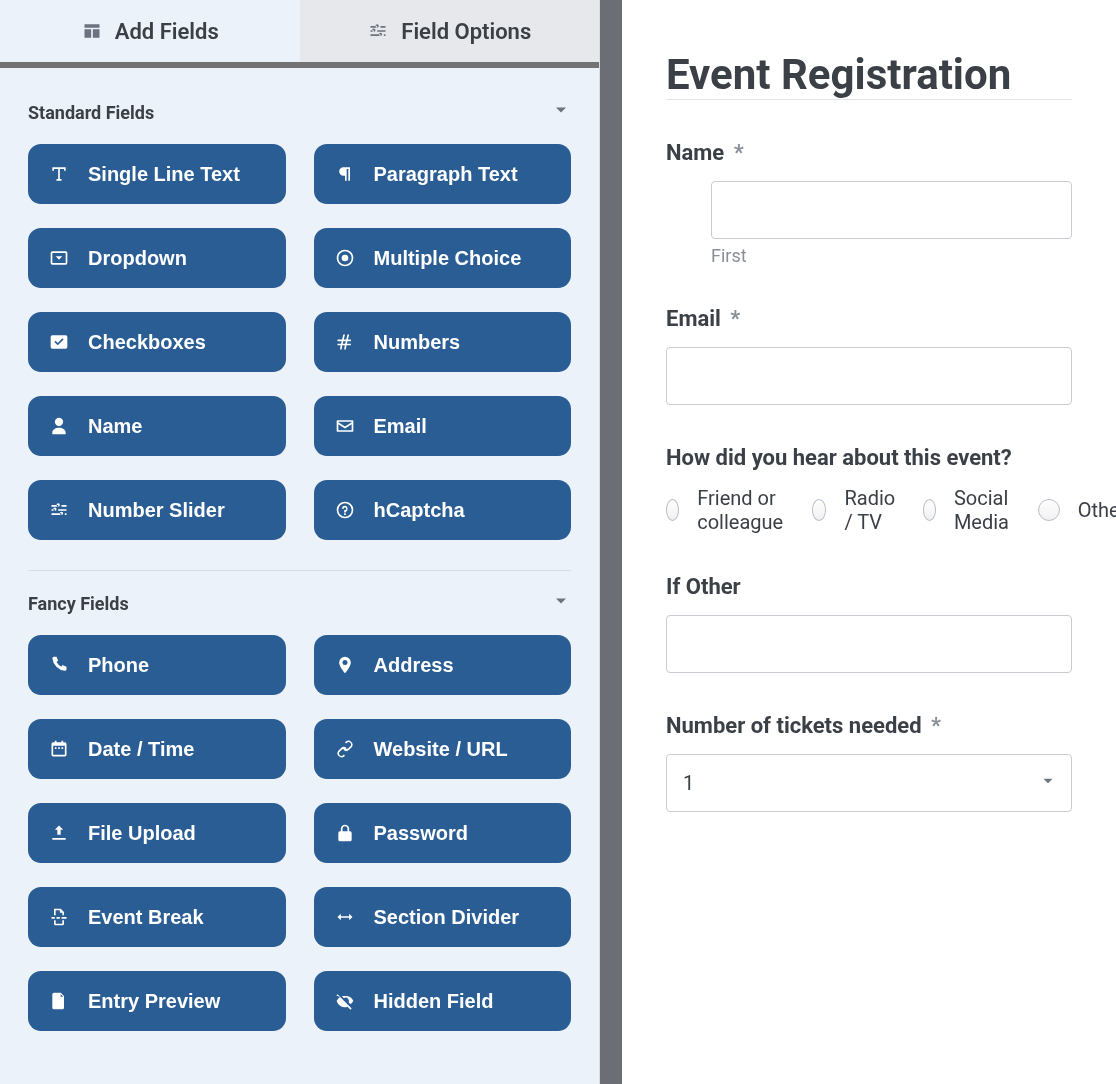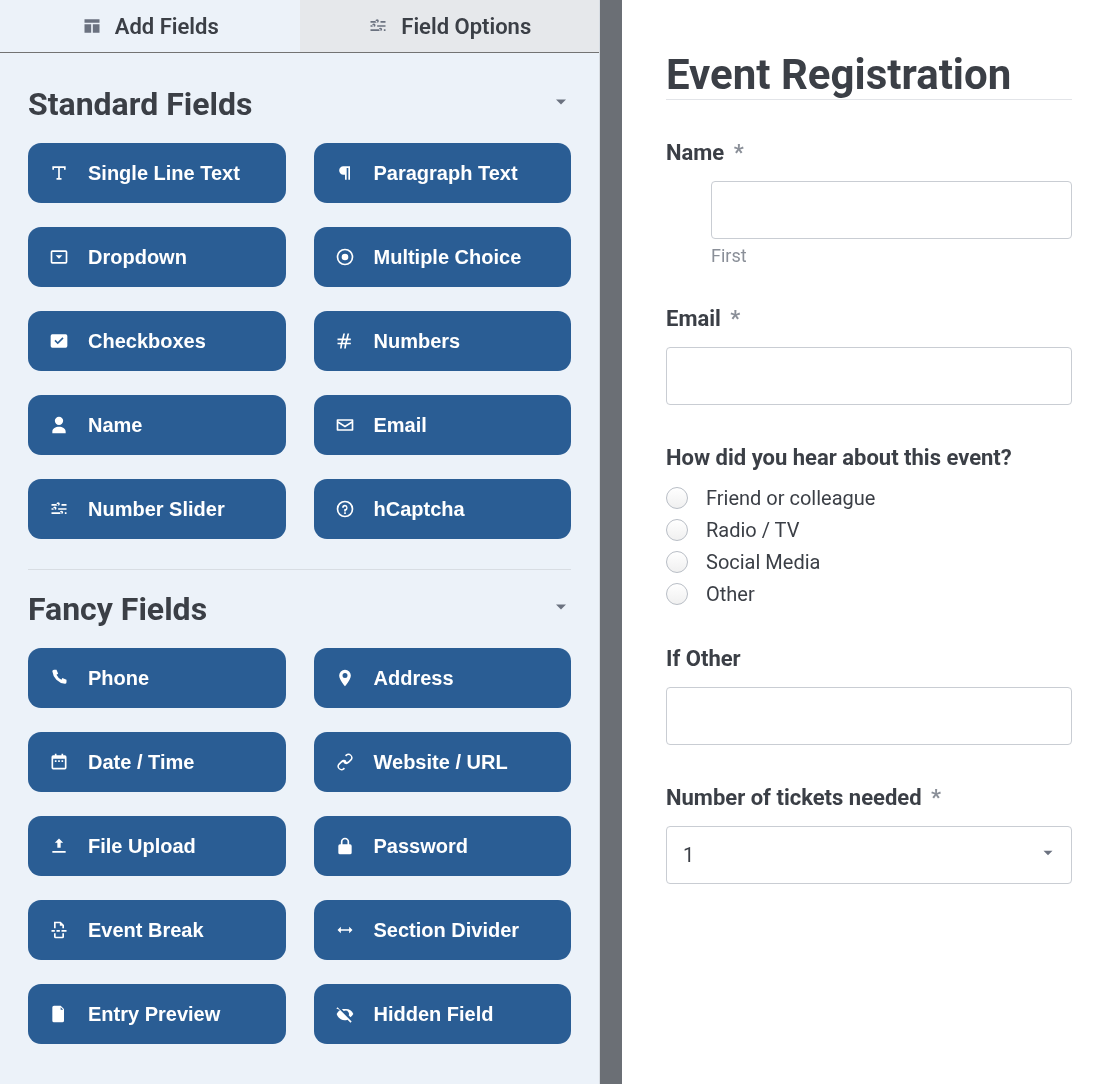--- a/index.html
+++ b/index.html
@@ -17,21 +17,21 @@
     width: 600px;
     background: #ecf2f9;
     border-right: 1px solid #d8dde3;
     display: flex;
     flex-direction: column;
     overflow: hidden;
   }
   .tabbar {
     display: flex;
     height: 68px;
-    border-bottom: 1px solid #737373;
+    border-bottom: 6px solid #737373;
   }
   .tab {
     flex: 1;
     display: flex;
     align-items: center;
     justify-content: center;
     gap: 12px;
     font-size: 22px;
     font-weight: 600;
     color: #3b3f46;
@@ -49,21 +49,21 @@
   }
 
   .section-header {
     display: flex;
     align-items: center;
     justify-content: space-between;
     margin: 8px 0 20px 0;
     cursor: pointer;
   }
   .section-header h3 {
-    font-size: 32px;
+    font-size: 18px;
     font-weight: 700;
     color: #3b3f46;
   }
   .section-header .chev { color: #6b7280; }
 
   .field-grid {
     display: grid;
     grid-template-columns: 1fr 1fr;
     gap: 24px 28px;
   }
@@ -135,21 +135,21 @@
     padding: 0 12px;
     font-size: 18px;
     width: 100%;
     background: #fff;
   }
   .name-first { flex: 2.2; }
   .name-last { flex: 1; }
   .sub-label { font-size: 18px; color: #8a8f98; margin-top: 6px; }
   .field-block { margin-bottom: 40px; }
 
-  .radio-list { display: flex; flex-direction: column; gap: 8px; margin-top: 12px; }
+  .radio-list { display: flex; gap: 20px; margin-top: 12px; }
   .radio-item { display: flex; align-items: center; gap: 18px; }
   .radio-bullet {
     width: 22px; height: 22px; border-radius: 50%;
     border: 1px solid #b9bec6;
     background: linear-gradient(#ffffff, #f0f0f0);
   }
   .radio-label { font-size: 20px; color: #3b3f46; }
 
   .select-wrap {
     position: relative;

